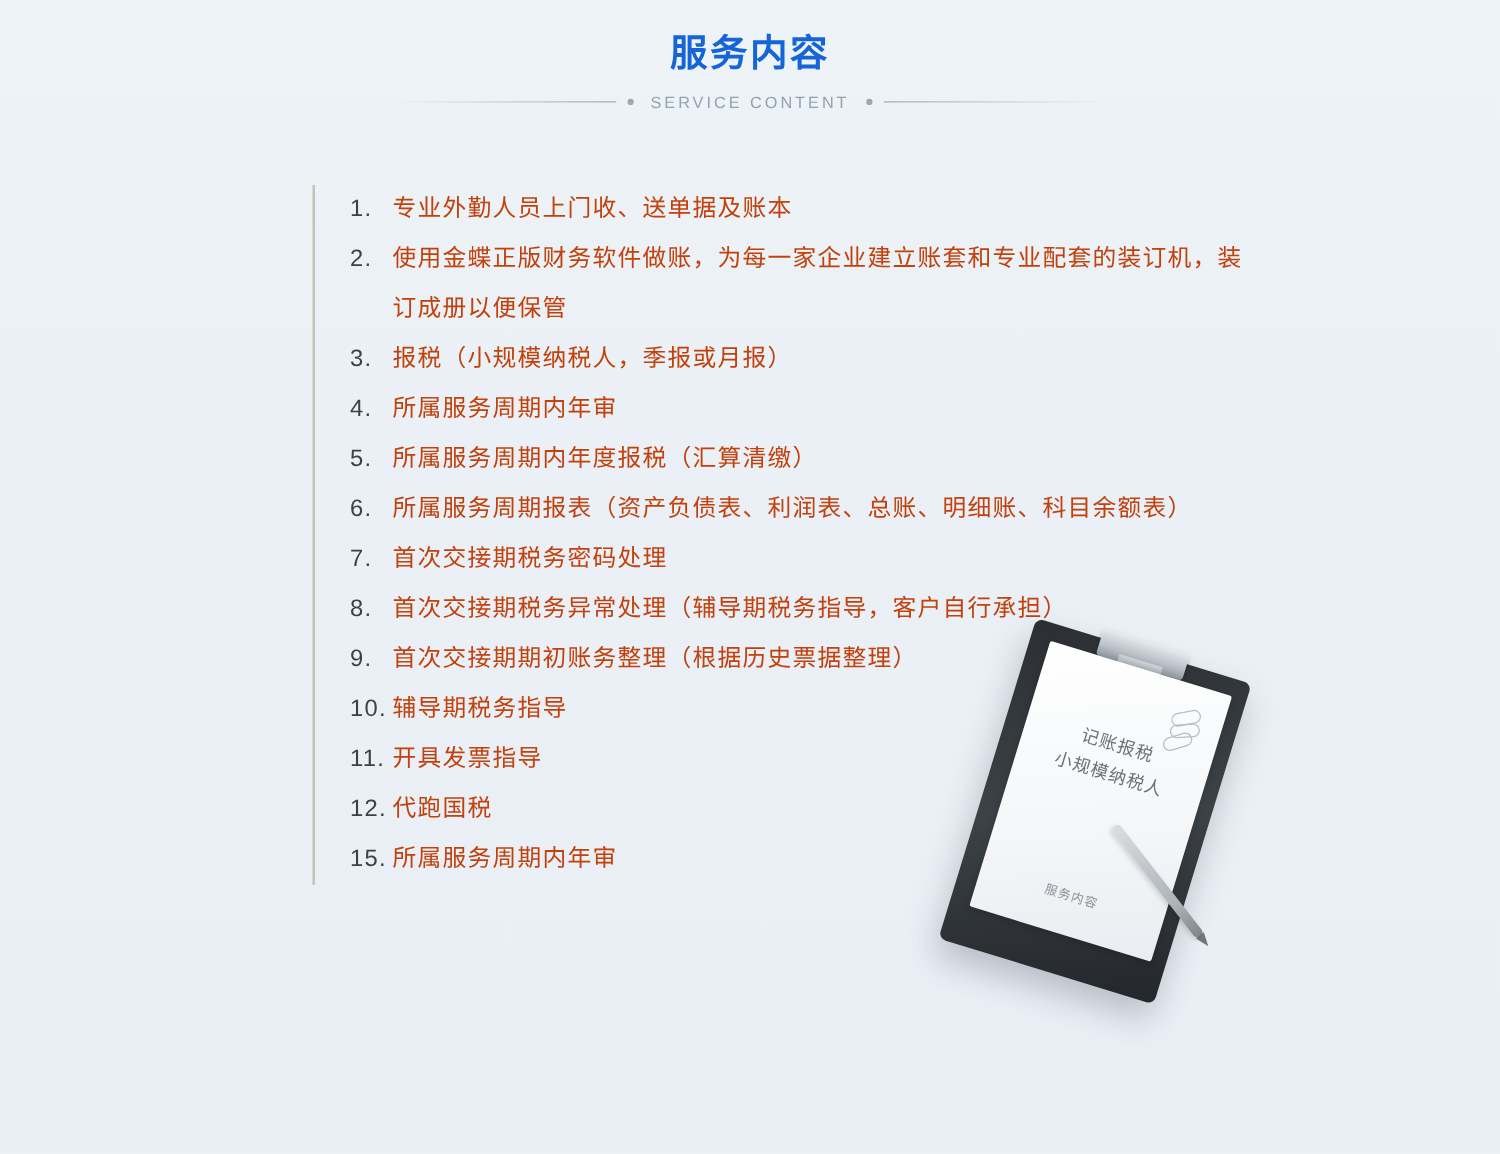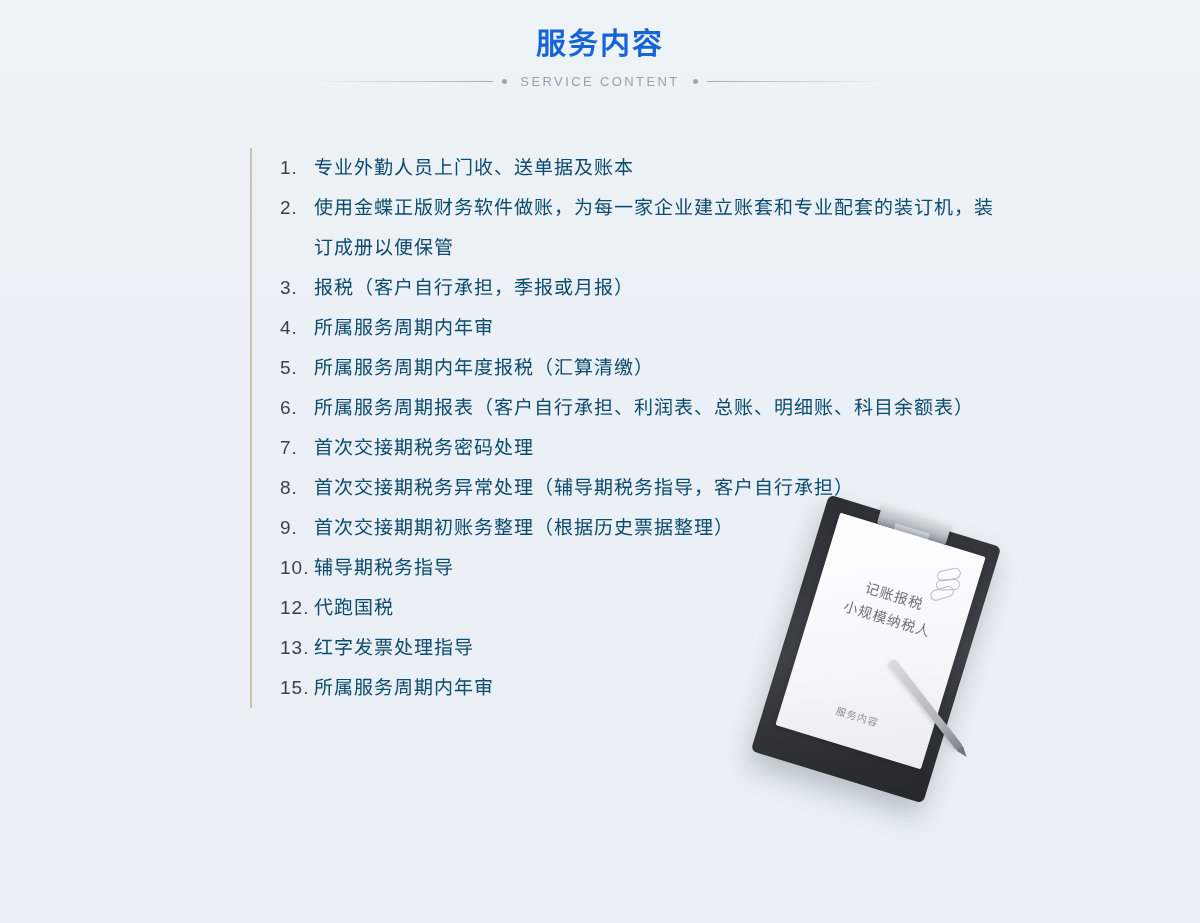--- a/index.html
+++ b/index.html
@@ -83,21 +83,21 @@
     margin-bottom: 0;
   }
   .item-index {
     flex: none;
     min-width: 34px;
     text-align: left;
     color: #3c4148;
   }
   .item-text {
     flex: 1;
-    color: #0c4a6e;
+    color: #c2410c;
   }
 
   
   .clipboard {
     position: absolute;
     left: 778px;
     top: 505px;
     width: 235px;
     height: 305px;
   }
@@ -224,57 +224,57 @@
     <li class="list-item">
       <span class="item-index">1.</span>
       <span class="item-text">专业外勤人员上门收、送单据及账本</span>
     </li>
     <li class="list-item">
       <span class="item-index">2.</span>
       <span class="item-text">使用金蝶正版财务软件做账，为每一家企业建立账套和专业配套的装订机，装订成册以便保管</span>
     </li>
     <li class="list-item">
       <span class="item-index">3.</span>
-      <span class="item-text">报税（客户自行承担，季报或月报）</span>
+      <span class="item-text">报税（小规模纳税人，季报或月报）</span>
     </li>
     <li class="list-item">
       <span class="item-index">4.</span>
       <span class="item-text">所属服务周期内年审</span>
     </li>
     <li class="list-item">
       <span class="item-index">5.</span>
       <span class="item-text">所属服务周期内年度报税（汇算清缴）</span>
     </li>
     <li class="list-item">
       <span class="item-index">6.</span>
-      <span class="item-text">所属服务周期报表（客户自行承担、利润表、总账、明细账、科目余额表）</span>
+      <span class="item-text">所属服务周期报表（资产负债表、利润表、总账、明细账、科目余额表）</span>
     </li>
     <li class="list-item">
       <span class="item-index">7.</span>
       <span class="item-text">首次交接期税务密码处理</span>
     </li>
     <li class="list-item">
       <span class="item-index">8.</span>
       <span class="item-text">首次交接期税务异常处理（辅导期税务指导，客户自行承担）</span>
     </li>
     <li class="list-item">
       <span class="item-index">9.</span>
       <span class="item-text">首次交接期期初账务整理（根据历史票据整理）</span>
     </li>
     <li class="list-item">
       <span class="item-index">10.</span>
       <span class="item-text">辅导期税务指导</span>
     </li>
     <li class="list-item">
+      <span class="item-index">11.</span>
+      <span class="item-text">开具发票指导</span>
+    </li>
+    <li class="list-item">
       <span class="item-index">12.</span>
       <span class="item-text">代跑国税</span>
-    </li>
-    <li class="list-item">
-      <span class="item-index">13.</span>
-      <span class="item-text">红字发票处理指导</span>
     </li>
     <li class="list-item">
       <span class="item-index">15.</span>
       <span class="item-text">所属服务周期内年审</span>
     </li>
   </ul>
 </div>
 
 <div class="clipboard">
   <div class="cb-board">

